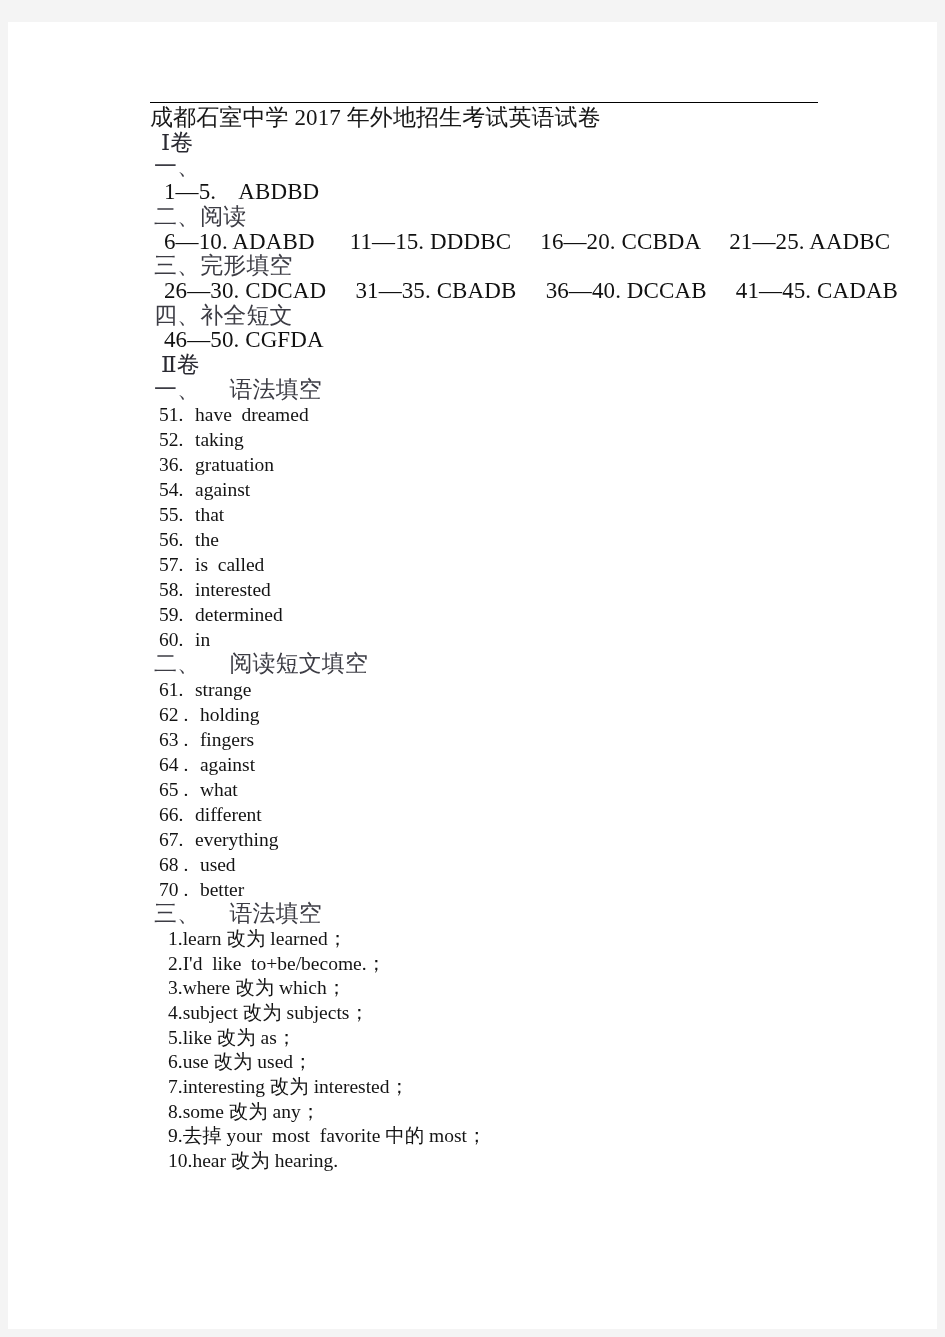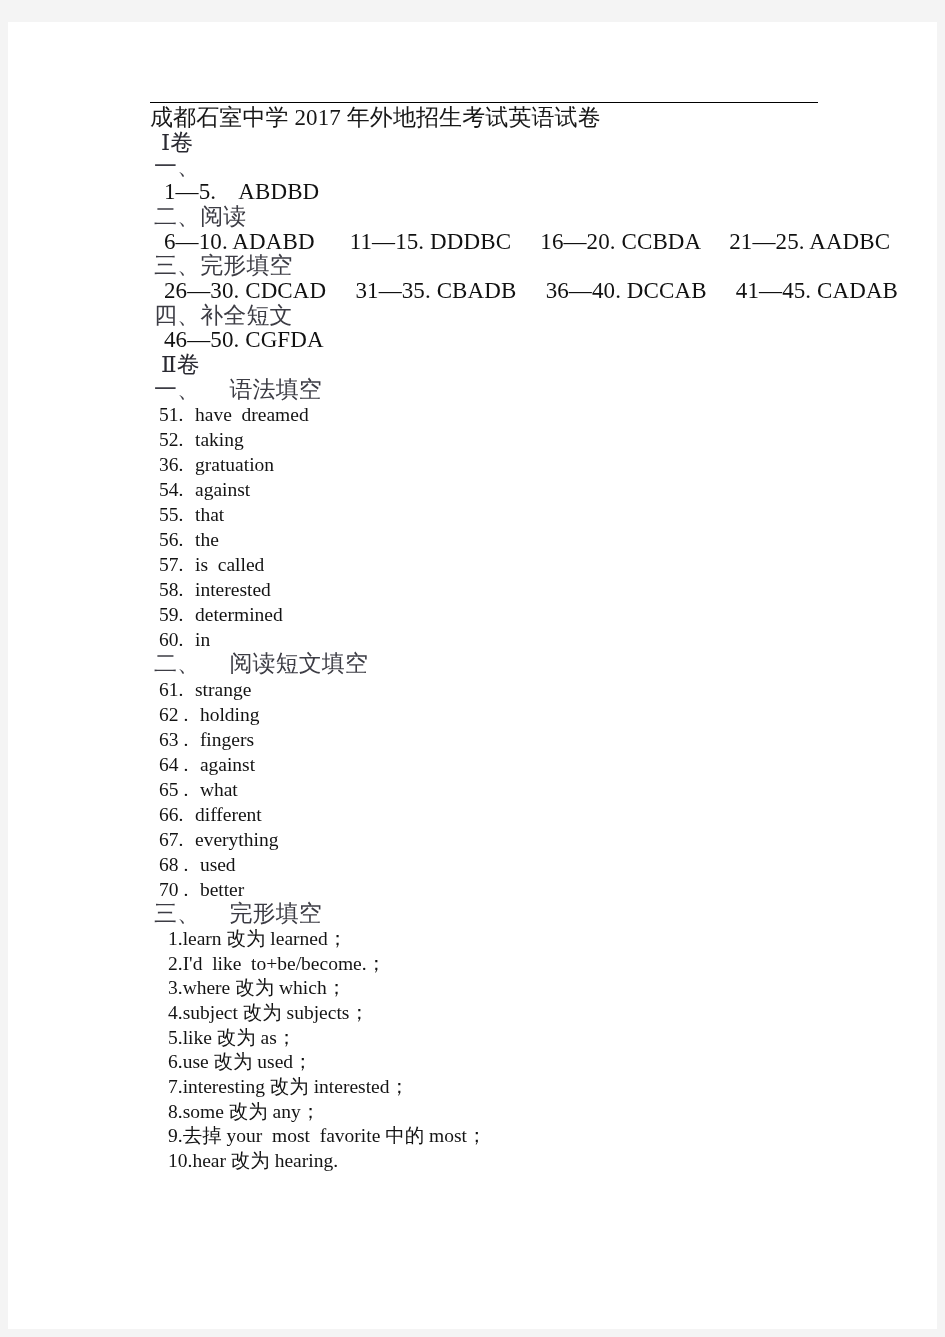--- a/index.html
+++ b/index.html
@@ -133,21 +133,21 @@
     <div class="num-line"><span class="idx">61.</span><span>strange</span></div>
     <div class="num-line"><span class="idx">62 .</span><span> holding</span></div>
     <div class="num-line"><span class="idx">63 .</span><span> fingers</span></div>
     <div class="num-line"><span class="idx">64 .</span><span> against</span></div>
     <div class="num-line"><span class="idx">65 .</span><span> what</span></div>
     <div class="num-line"><span class="idx">66.</span><span>different</span></div>
     <div class="num-line"><span class="idx">67.</span><span>everything</span></div>
     <div class="num-line"><span class="idx">68 .</span><span> used</span></div>
     <div class="num-line"><span class="idx">70 .</span><span> better</span></div>
 
-    <div class="line cn-head">三、     完形填空</div>
+    <div class="line cn-head">三、     语法填空</div>
 
     <div class="corr-line">1.learn 改为 learned；</div>
     <div class="corr-line">2.I'd  like  to+be/become.；</div>
     <div class="corr-line">3.where 改为 which；</div>
     <div class="corr-line">4.subject 改为 subjects；</div>
     <div class="corr-line">5.like 改为 as；</div>
     <div class="corr-line">6.use 改为 used；</div>
     <div class="corr-line">7.interesting 改为 interested；</div>
     <div class="corr-line">8.some 改为 any；</div>
     <div class="corr-line">9.去掉 your  most  favorite 中的 most；</div>

